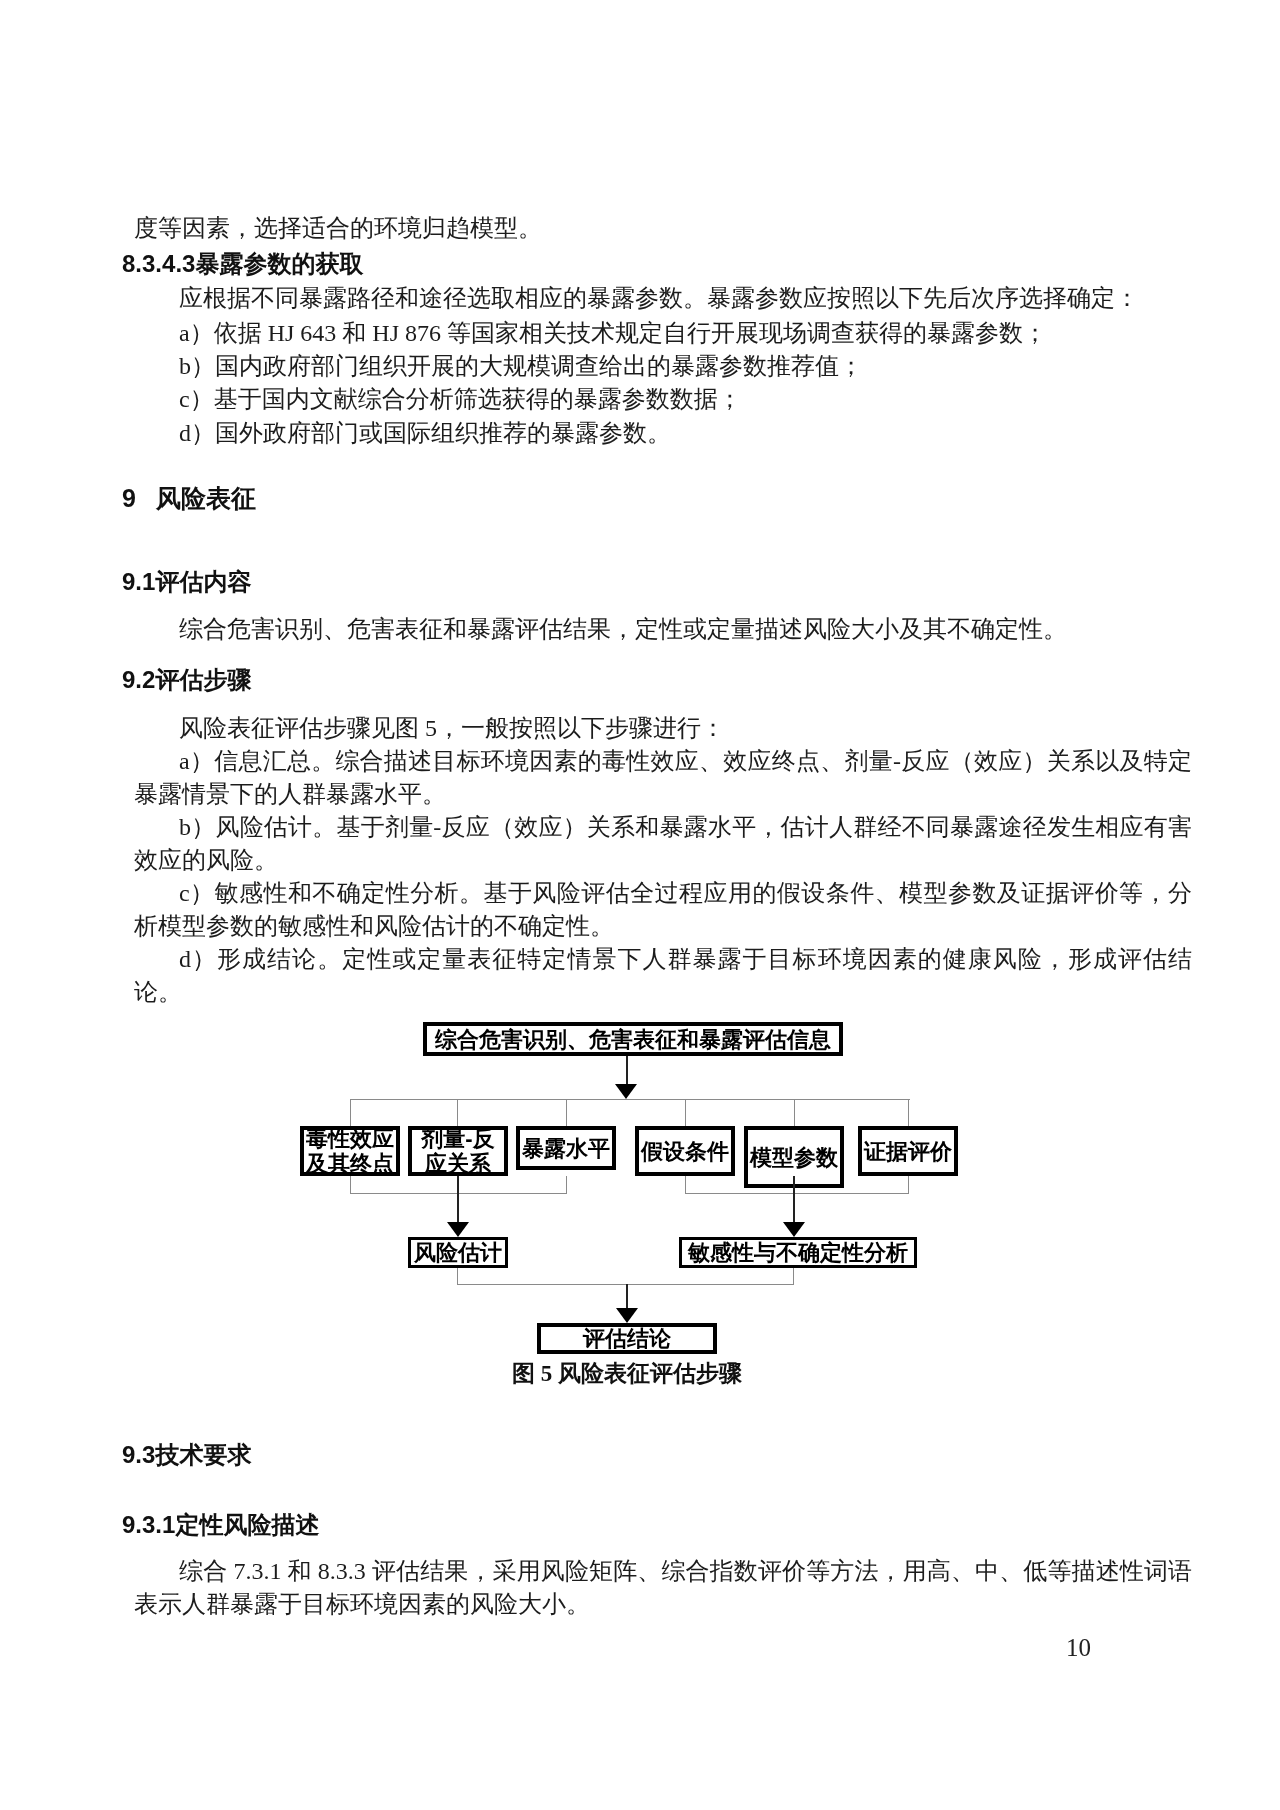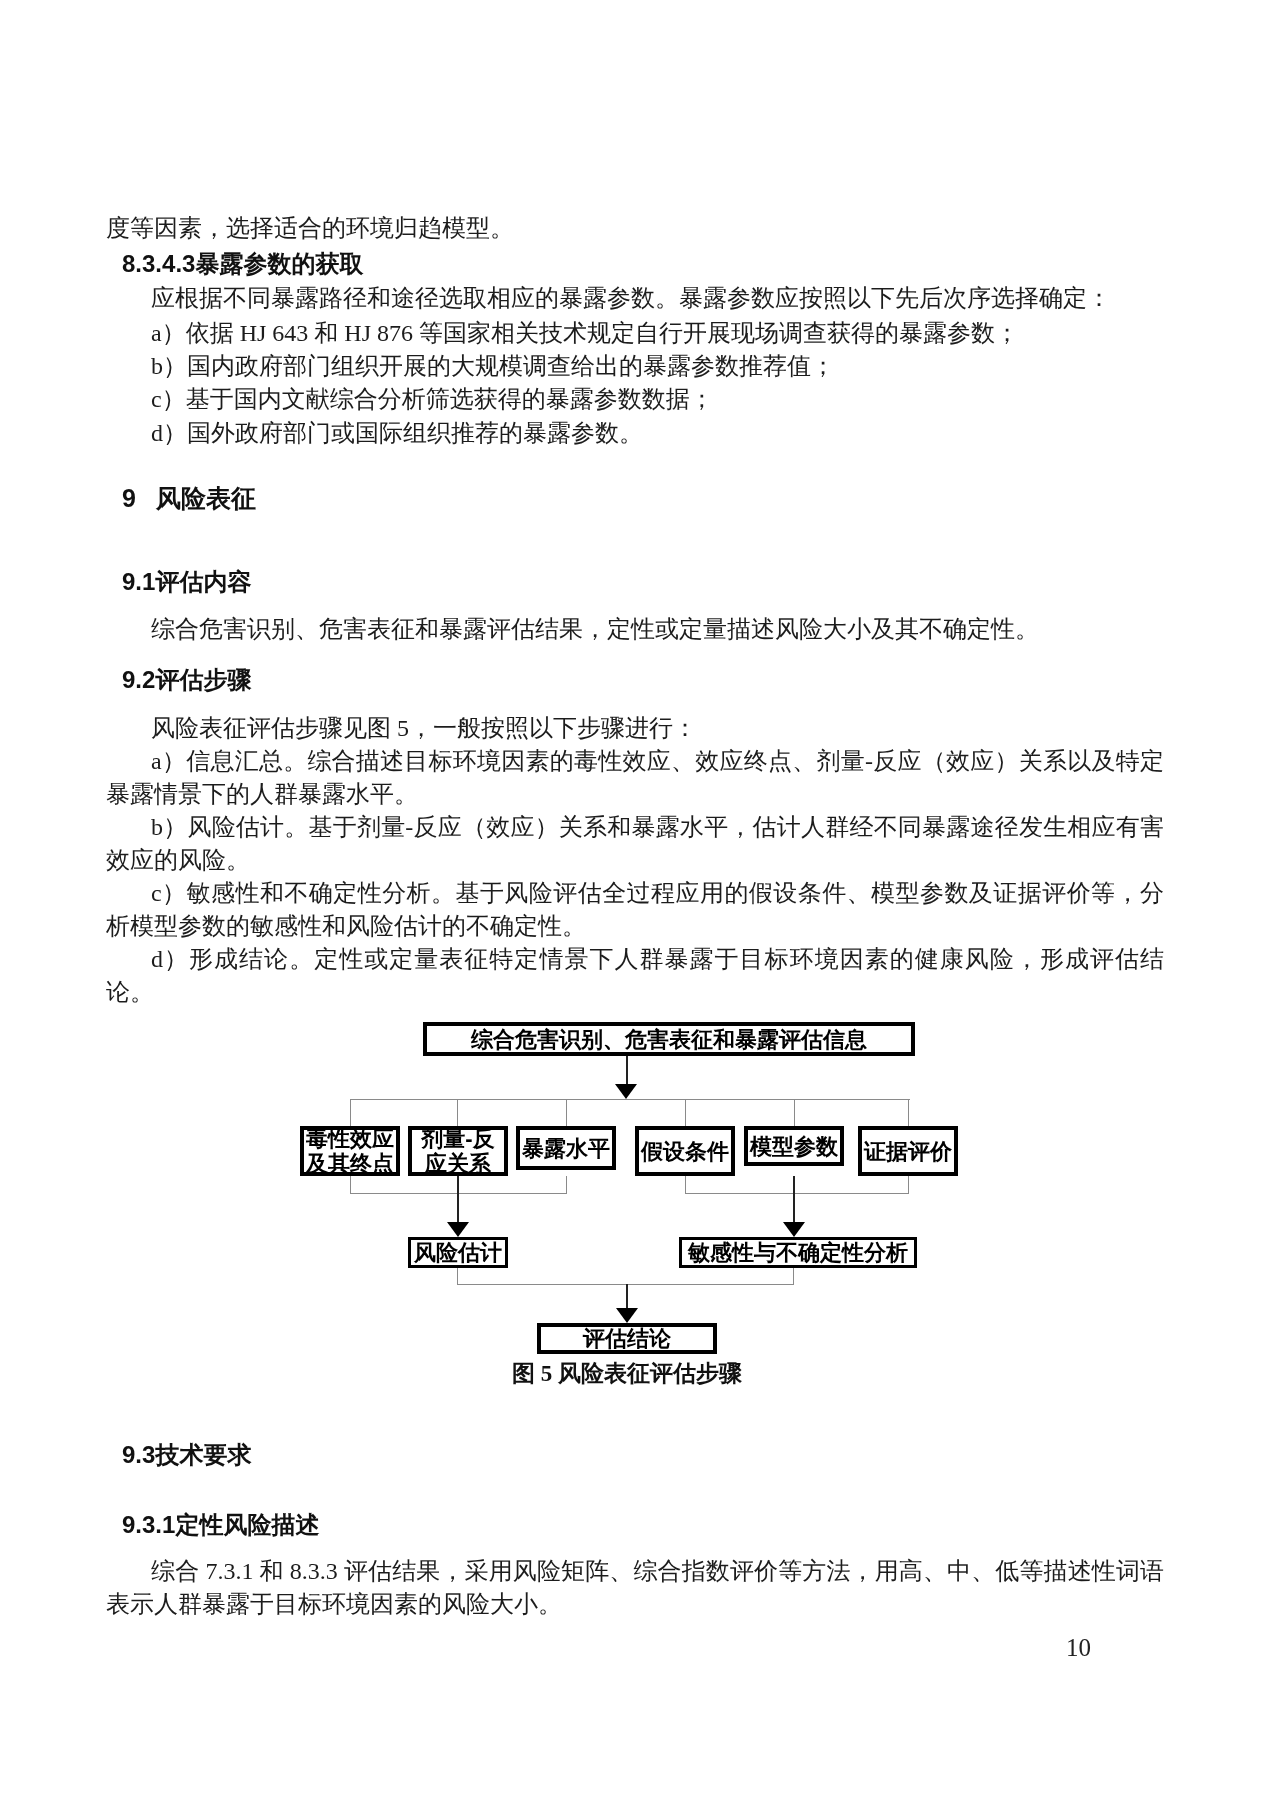--- a/index.html
+++ b/index.html
@@ -8,21 +8,21 @@
     width:1280px;height:1810px;
     margin:0 auto;
     background:#ffffff;
     font-family:"Liberation Serif","DejaVu Serif",serif;
     color:#1c1c1c;
     overflow:hidden;
   }
   
   .tb{
     position:absolute;
-    left:106px;width:1058px;
+    left:134px;width:1058px;
     font-size:24px;line-height:33px;
     text-align:justify;
   }
   .tb.single{text-align:left;}
   .ind{text-indent:45px;}
   .h{
     position:absolute;
     left:122px;width:1058px;
     font-family:"Liberation Sans","DejaVu Sans",sans-serif;
     font-weight:bold;
@@ -105,40 +105,40 @@
   <div class="h" style="top:663px">
     <span class="hnum">9.2</span><span class="htxt">评估步骤</span>
   </div>
 
   <div class="tb single ind" style="top:712px">风险表征评估步骤见图 5，一般按照以下步骤进行：</div>
   <div class="tb ind" style="top:745px">a）信息汇总。综合描述目标环境因素的毒性效应、效应终点、剂量-反应（效应）关系以及特定暴露情景下的人群暴露水平。</div>
   <div class="tb ind" style="top:811px">b）风险估计。基于剂量-反应（效应）关系和暴露水平，估计人群经不同暴露途径发生相应有害效应的风险。</div>
   <div class="tb ind" style="top:877px">c）敏感性和不确定性分析。基于风险评估全过程应用的假设条件、模型参数及证据评价等，分析模型参数的敏感性和风险估计的不确定性。</div>
   <div class="tb ind" style="top:943px">d）形成结论。定性或定量表征特定情景下人群暴露于目标环境因素的健康风险，形成评估结论。</div>
 
-  <div class="fbox b-thick" style="left:423px;top:1022px;width:492px;height:34px">综合危害识别、危害表征和暴露评估信息</div>
+  <div class="fbox b-thick" style="left:423px;top:1022px;width:420px;height:34px">综合危害识别、危害表征和暴露评估信息</div>
 
   <div class="stem" style="left:626px;top:1056px;height:30px"></div>
   <div class="ah" style="left:615px;top:1084px"></div>
 
   <div class="hline" style="left:350px;top:1099px;width:560px"></div>
   <div class="vline" style="left:350px;top:1099px;height:27px"></div>
   <div class="vline" style="left:457px;top:1099px;height:27px"></div>
   <div class="vline" style="left:566px;top:1099px;height:27px"></div>
   <div class="vline" style="left:685px;top:1099px;height:27px"></div>
   <div class="vline" style="left:794px;top:1099px;height:27px"></div>
   <div class="vline" style="left:908px;top:1099px;height:27px"></div>
 
   <div class="fbox b-thick" style="left:300px;top:1126px;width:100px;height:50px">毒性效应
 及其终点</div>
   <div class="fbox b-thick" style="left:408px;top:1126px;width:100px;height:50px">剂量-反
 应关系</div>
   <div class="fbox b-thick" style="left:516px;top:1126px;width:100px;height:44px">暴露水平</div>
   <div class="fbox b-thick" style="left:635px;top:1126px;width:100px;height:50px">假设条件</div>
-  <div class="fbox b-thick" style="left:744px;top:1126px;width:100px;height:40px">模型参数</div>
+  <div class="fbox b-thick" style="left:744px;top:1126px;width:100px;height:62px">模型参数</div>
   <div class="fbox b-thick" style="left:858px;top:1126px;width:100px;height:50px">证据评价</div>
 
   <div class="vline" style="left:350px;top:1176px;height:18px"></div>
   <div class="vline" style="left:566px;top:1176px;height:18px"></div>
   <div class="hline" style="left:350px;top:1193px;width:216px"></div>
   <div class="stem" style="left:457px;top:1176px;height:47px"></div>
   <div class="ah" style="left:447px;top:1222px"></div>
   <div class="fbox" style="left:408px;top:1237px;width:100px;height:31px">风险估计</div>
 
   <div class="vline" style="left:685px;top:1176px;height:18px"></div>

